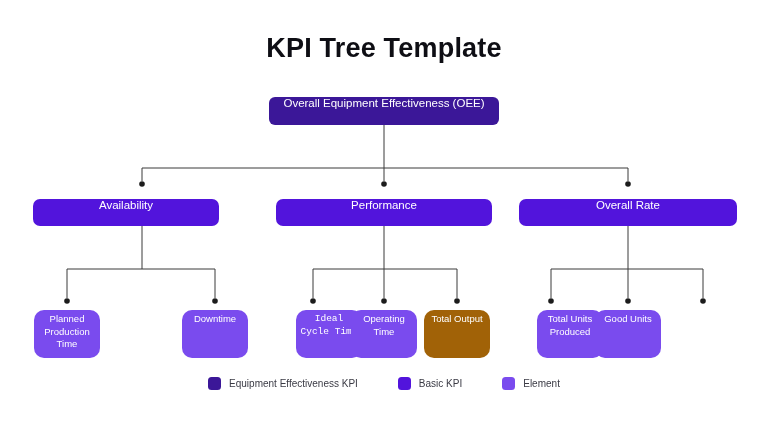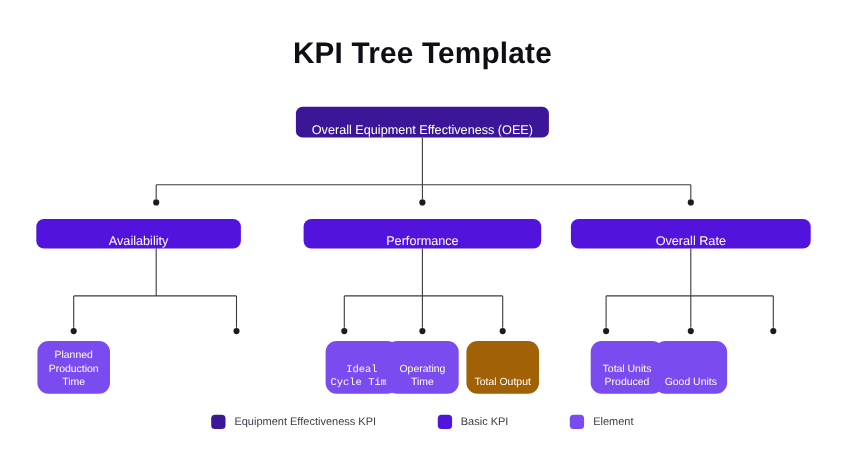--- a/index.html
+++ b/index.html
@@ -12,21 +12,21 @@
   }
   .title{
     position:absolute;left:0;top:33px;width:768px;
     text-align:center;
     font-size:27px;font-weight:700;color:#0e0e14;
     letter-spacing:.2px;
   }
   .connectors{position:absolute;left:0;top:0;width:768px;height:432px;}
   .node{
     position:absolute;
-    display:flex;align-items:flex-end;justify-content:center;
+    display:flex;align-items:flex-start;justify-content:center;
     color:#ffffff;text-align:center;
     box-sizing:border-box;
   }
   .node-root{
     left:269px;top:97px;width:230px;height:28px;
     border-radius:6px;font-size:11.5px;
   }
   .node-branch{
     top:199px;height:27px;border-radius:7px;font-size:11.5px;
   }
@@ -36,21 +36,21 @@
   .node-leaf{
     top:310px;width:66px;height:48px;
     border-radius:10px;font-size:9.5px;line-height:1.32;
     padding:3px;
   }
   .leaf-1{left:34px;}  .leaf-2{left:182px;}
   .leaf-3{left:296px;font-family:Liberation Mono, monospace;} .leaf-4{left:351px;} .leaf-5{left:424px;}
   .leaf-6{left:518px;} .leaf-7{left:595px;} .leaf-8{left:670px;}
   .legend{
     position:absolute;left:0;top:377px;width:768px;
-    display:flex;justify-content:center;align-items:center;gap:56px;
+    display:flex;justify-content:center;align-items:center;gap:40px;
   }
   .legend-item{display:flex;align-items:center;gap:8px;}
   .legend-swatch{width:13px;height:13px;border-radius:3.5px;}
   .legend-label{font-size:10px;color:#3a3a44;}
 </style>
 </head>
 <body>
 
 <div class="slide">
 
@@ -107,20 +107,23 @@
   <div class="node node-branch branch-performance" style="background-color: rgb(82, 20, 220);">
     <span>Performance</span>
   </div>
   <div class="node node-branch branch-quality" style="background-color: rgb(82, 20, 220);">
     <span>Overall Rate</span>
   </div>
 
   <div class="node node-leaf leaf-1" style="background-color: rgb(122, 75, 238);">
     <span>Planned Production Time</span>
   </div>
+  <div class="node node-leaf leaf-2" style="background-color: rgb(122, 75, 238);">
+    <span>Downtime</span>
+  </div>
   <div class="node node-leaf leaf-3" style="background-color: rgb(122, 75, 238);">
     <span>Ideal Cycle Time</span>
   </div>
   <div class="node node-leaf leaf-4" style="background-color: rgb(122, 75, 238);">
     <span>Operating Time</span>
   </div>
   <div class="node node-leaf leaf-5" style="background-color: #a16207;">
     <span>Total Output</span>
   </div>
   <div class="node node-leaf leaf-6" style="background-color: rgb(122, 75, 238); margin-left: 19px;">

